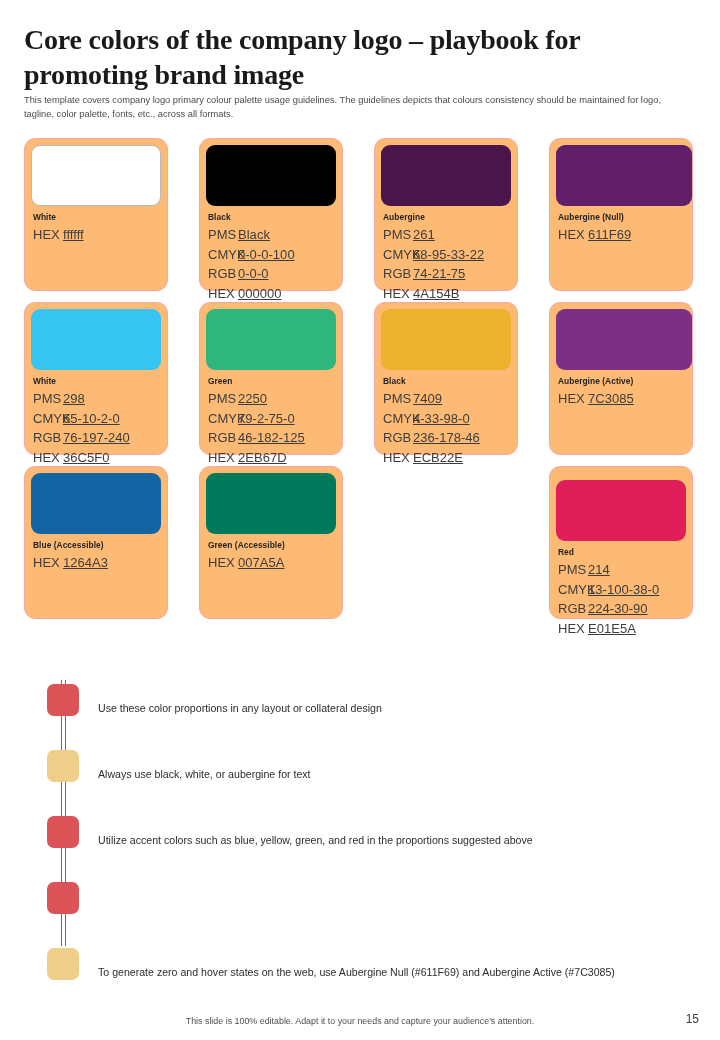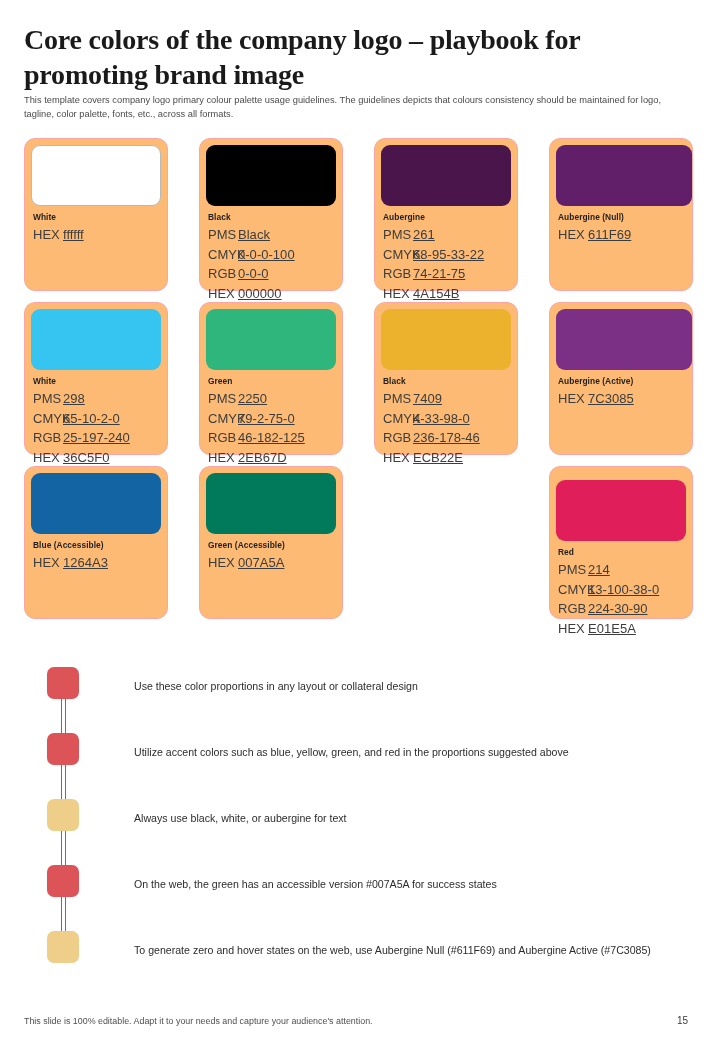--- a/index.html
+++ b/index.html
@@ -121,24 +121,23 @@
     bottom: 34px;
     width: 5px;
     border-left: 1px solid #6f6f6f;
     border-right: 1px solid #6f6f6f;
     z-index: 0;
   }
 
   .timeline-item {
     position: relative;
     display: flex;
-    align-items: center;
+    align-items: flex-end;
     height: 66px;
     z-index: 1;
-    gap: 36px;
   }
 
   .timeline-marker {
     flex: 0 0 auto;
     width: 32px;
     height: 32px;
     margin-left: 47px;
     border-radius: 7px;
     position: relative;
     z-index: 2;
@@ -154,35 +153,35 @@
   }
 
   
   .slide-footer {
     position: absolute;
     left: 0;
     right: 0;
     bottom: 14px;
     display: flex;
     align-items: center;
-    justify-content: flex-start;
+    justify-content: center;
     padding: 0 24px;
   }
 
   .footer-note {
     font-size: 8.9px;
     color: #4f4f4f;
     text-align: center;
   }
 
   .page-number {
     position: absolute;
-    right: 32px;
+    right: 21px;
     bottom: 0;
-    font-size: 10px;
+    font-size: 12px;
     color: #3b3b3b;
   }
 </style>
 </head>
 <body>
 
 <div class="slide-header">
   <h1 class="page-title">Core colors of the company logo – playbook for promoting brand image</h1>
   <p class="page-subtitle">This template covers company logo primary colour palette usage guidelines. The guidelines depicts that colours consistency should be maintained for logo, tagline, color palette, fonts, etc., across all formats.</p>
 </div>
@@ -268,21 +267,21 @@
           <div class="spec-row">
             <span class="spec-key">PMS</span>
             <span class="spec-val">298</span>
           </div>
           <div class="spec-row">
             <span class="spec-key">CMYK</span>
             <span class="spec-val">65-10-2-0</span>
           </div>
           <div class="spec-row">
             <span class="spec-key">RGB</span>
-            <span class="spec-val">25-197-240</span>
+            <span class="spec-val">76-197-240</span>
           </div>
           <div class="spec-row">
             <span class="spec-key">HEX</span>
             <span class="spec-val">36C5F0</span>
           </div>
         </div>
       </div>
     </div>
     <div class="swatch-card">
       <div class="swatch-chip" style="background: rgb(46, 182, 125);"></div>
@@ -395,30 +394,29 @@
     </div>
   </div>
 
 <div class="timeline">
   <div class="timeline-rail"></div>
 <div class="timeline-item">
       <div class="timeline-marker" style="background: rgb(221, 84, 88);"></div>
       <div class="timeline-text">Use these color proportions in any layout or collateral design</div>
     </div>
     <div class="timeline-item">
+      <div class="timeline-marker" style="background: rgb(239, 206, 138);"></div>
+      <div class="timeline-text">Always use black, white, or aubergine for text</div>
+    </div>
+    <div class="timeline-item">
       <div class="timeline-marker" style="background: rgb(221, 84, 88);"></div>
       <div class="timeline-text">Utilize accent colors such as blue, yellow, green, and red in the proportions suggested above</div>
     </div>
     <div class="timeline-item">
-      <div class="timeline-marker" style="background: rgb(239, 206, 138);"></div>
-      <div class="timeline-text">Always use black, white, or aubergine for text</div>
-    </div>
-    <div class="timeline-item">
       <div class="timeline-marker" style="background: rgb(221, 84, 88);"></div>
-      <div class="timeline-text">On the web, the green has an accessible version #007A5A for success states</div>
     </div>
     <div class="timeline-item">
       <div class="timeline-marker" style="background: rgb(239, 206, 138);"></div>
       <div class="timeline-text">To generate zero and hover states on the web, use Aubergine Null (#611F69) and Aubergine Active (#7C3085)</div>
     </div>
   </div>
 
 <div class="slide-footer">
   <span class="footer-note">This slide is 100% editable. Adapt it to your needs and capture your audience's attention.</span>
   <span class="page-number">15</span>

